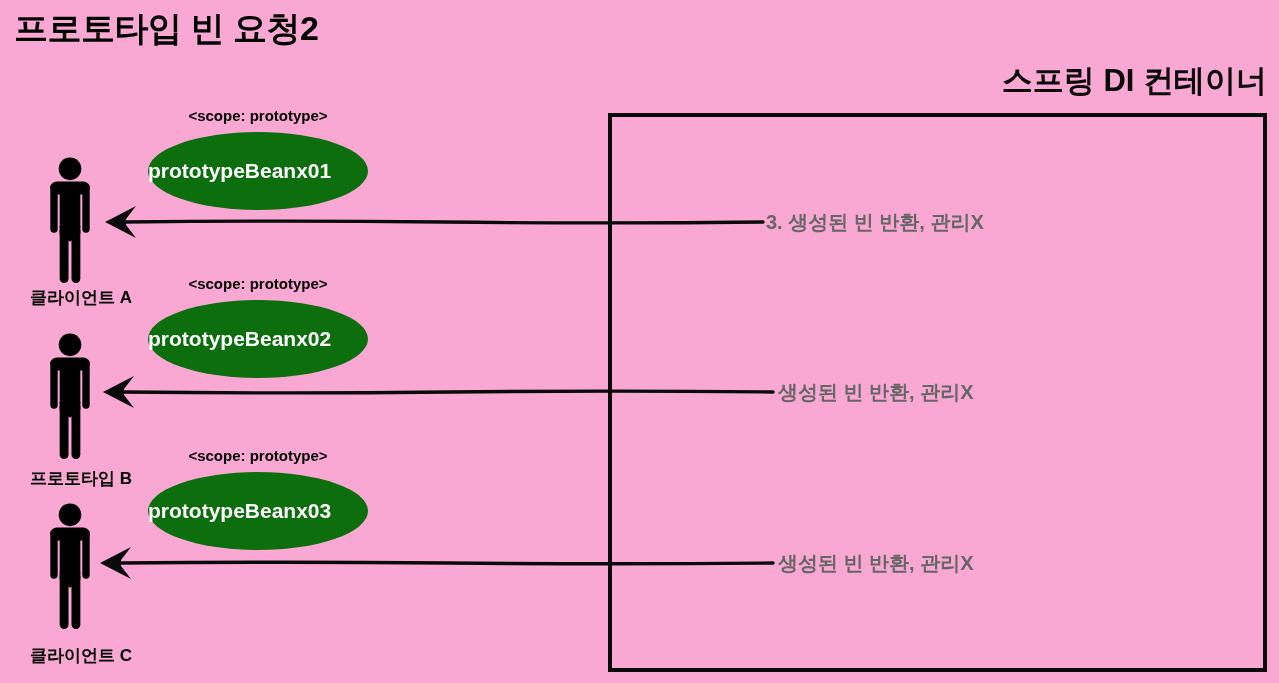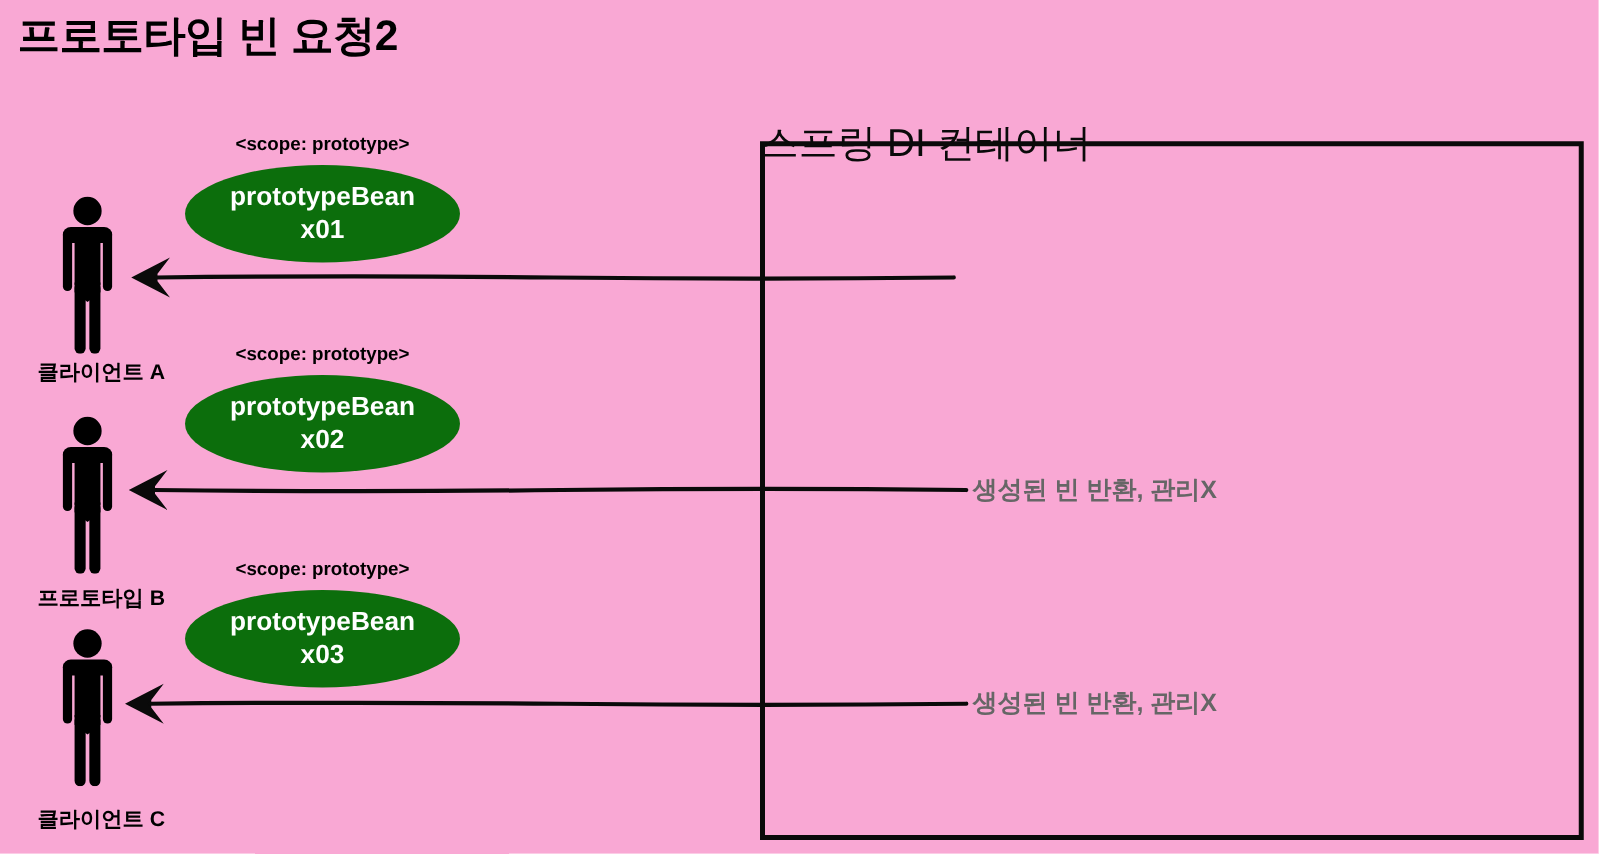--- a/index.html
+++ b/index.html
@@ -12,21 +12,21 @@
   body{font-family:"Liberation Sans","DejaVu Sans",sans-serif;}
   .canvas{position:relative;width:1279px;height:683px;background:#f9a8d4;overflow:hidden;}
 
   .page-title{
     position:absolute;left:14px;top:6px;margin:0;
     font-size:34px;font-weight:800;color:#000;letter-spacing:-0.5px;
   }
 
   .container-title{
     position:absolute;left:608px;top:60px;width:659px;
-    text-align:left;font-size:31px;font-weight:400;color:var(--outline);margin-top:34px;
+    text-align:right;font-size:31px;font-weight:700;color:var(--outline);
   }
   .container-box{
     position:absolute;left:608px;top:113px;width:659px;height:559px;
     border:4px solid var(--outline);box-sizing:border-box;background:transparent;
   }
 
   .person{position:absolute;left:42px;width:56px;height:126px;}
   #person-a{top:157px} #person-b{top:333px} #person-c{top:503px}
   .client-label{
     position:absolute;left:8px;width:124px;text-align:right;
@@ -36,21 +36,21 @@
 
   .bean-group{position:absolute;left:148px;width:220px;text-align:center;}
   #bean-group-1{top:106px} #bean-group-2{top:274px} #bean-group-3{top:446px}
   .scope-label{
     font-size:15px;font-weight:700;color:#000;line-height:20px;margin-bottom:6px;
     white-space:nowrap;
   }
   .bean-ellipse{
     width:220px;height:78px;border-radius:50%;
     background:var(--bean-fill);
-    display:flex;flex-direction:column;align-items:center;justify-content:center;
+    display:flex;flex-direction:row;align-items:center;
     color:var(--bean-text);font-size:21px;font-weight:600;line-height:26px;
   }
 
   .arrow{position:absolute;height:40px;}
   #arrow-1{left:103px;top:202px;width:663px;}
   #arrow-2{left:101px;top:372px;width:675px;}
   #arrow-3{left:98px;top:543px;width:678px;}
   .arrow svg{display:block;width:100%;height:100%;}
 
   .arrow-label{
@@ -146,16 +146,17 @@
       <path d="M22,20 Q 185,21.8 348,20 T 672,20" stroke="var(--outline)" stroke-width="3.4" fill="none" stroke-linecap="round"></path>
     </svg>
   </div>
   <div id="arrow-3" class="arrow">
     <svg viewBox="0 0 678 40" preserveAspectRatio="none">
       <polygon points="2,20 33,4 23,17 23,23 33,36" fill="var(--outline)"></polygon>
       <path d="M22,20 Q 186,18.4 350,20 T 675,20" stroke="var(--outline)" stroke-width="3.4" fill="none" stroke-linecap="round"></path>
     </svg>
   </div>
 
+  <div id="arrow-label-1" class="arrow-label">3. 생성된 빈 반환, 관리X</div>
   <div id="arrow-label-2" class="arrow-label">생성된 빈 반환, 관리X</div>
   <div id="arrow-label-3" class="arrow-label">생성된 빈 반환, 관리X</div>
 
 </div>
 
 </body></html>

